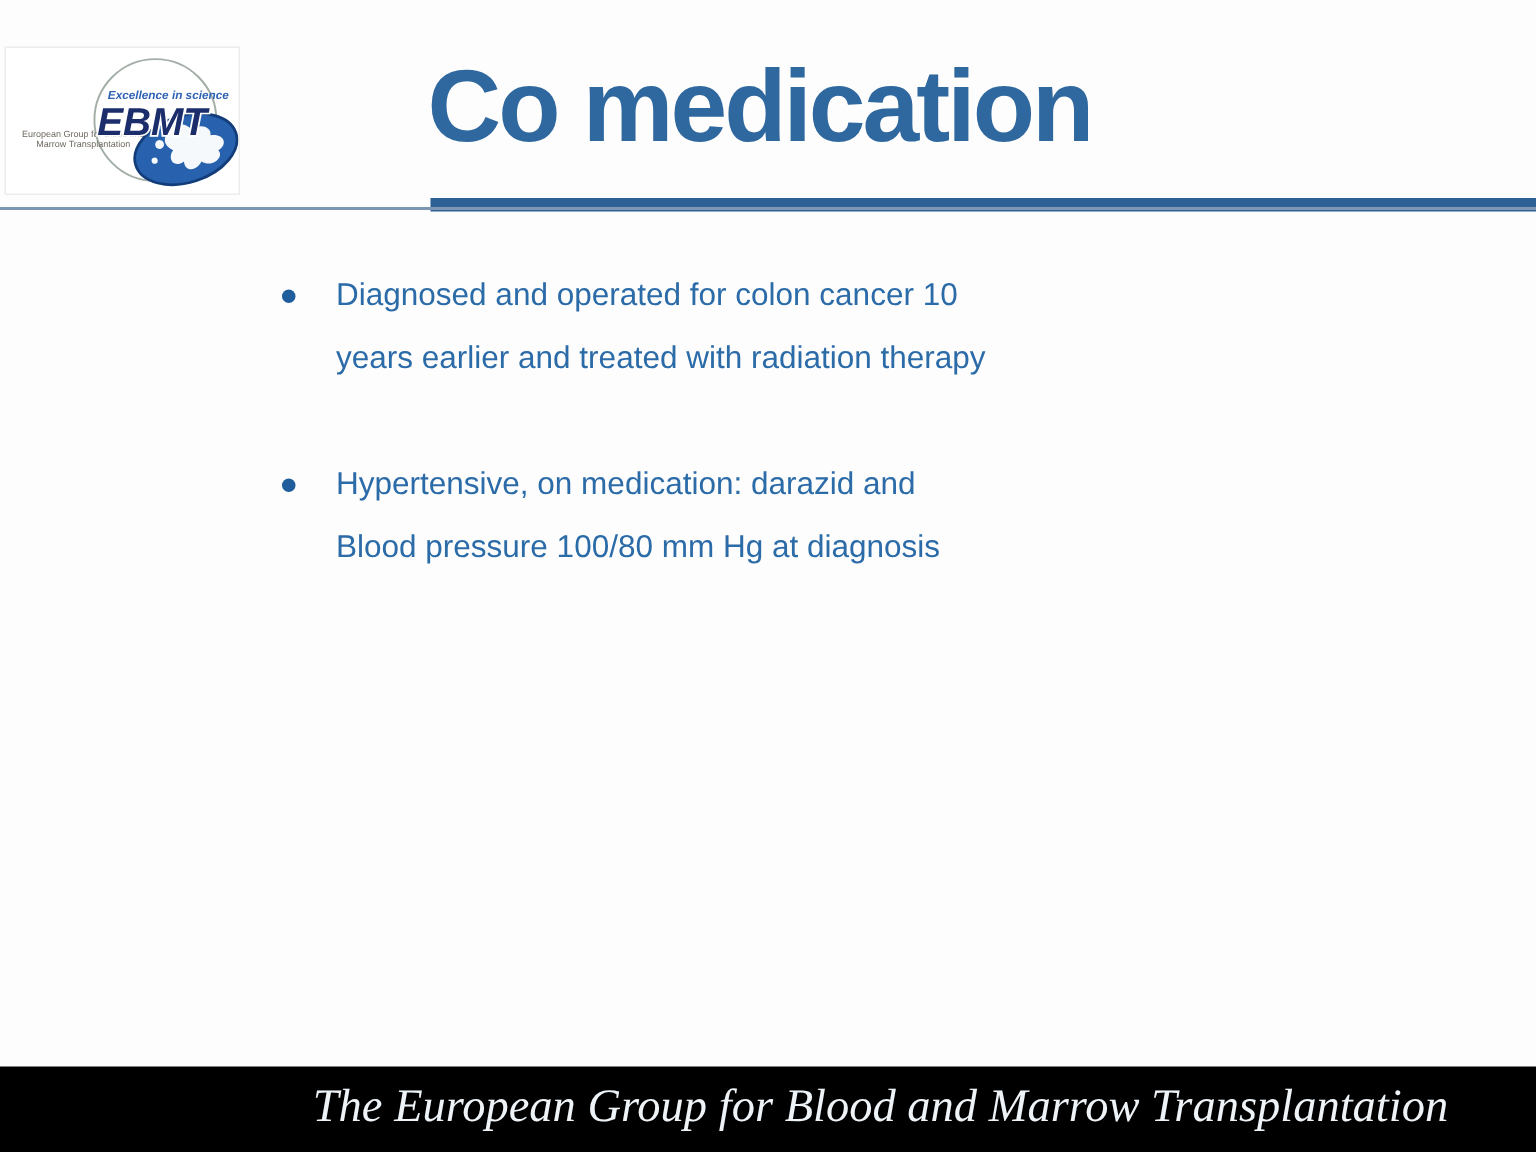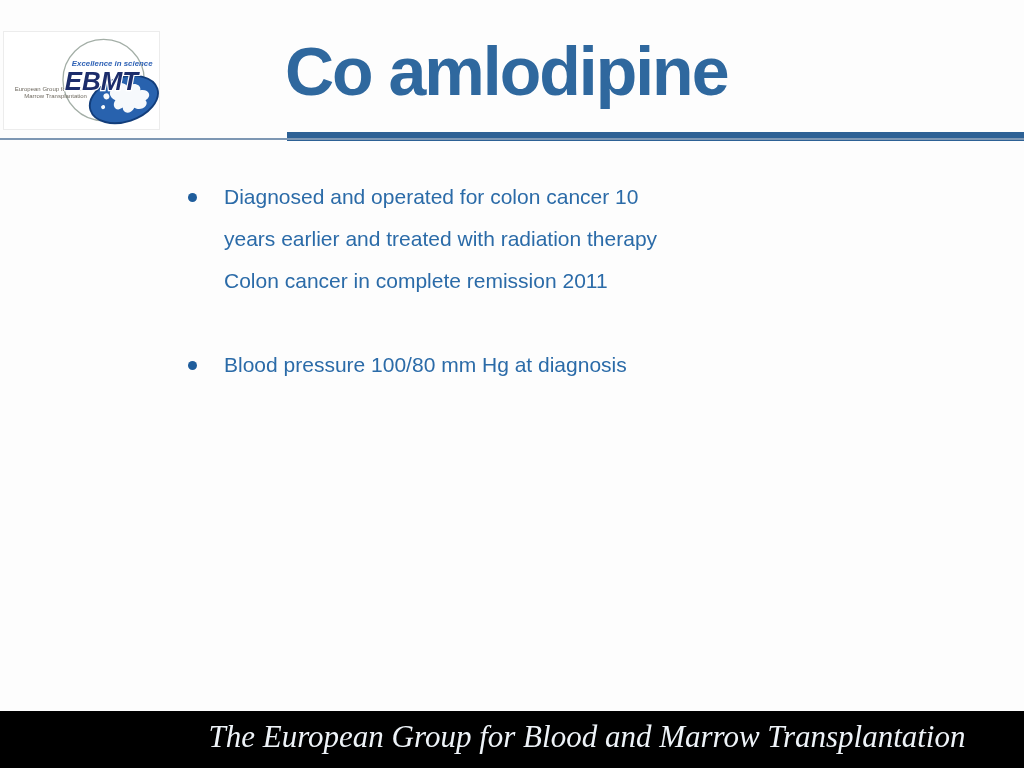--- a/index.html
+++ b/index.html
@@ -130,39 +130,39 @@
                  C -13 11 -15 2 -9 -2 C -15 -8 -13 -13 -8 -16 Z"></path>
         <circle cx="-17" cy="-9" r="3.2" fill="#f6f9fc"></circle>
         <circle cx="-24" cy="1" r="2.2" fill="#f6f9fc"></circle>
         <circle cx="13" cy="-16" r="2.4" fill="#f6f9fc"></circle>
       </g>
 
       <text class="logo-acronym" x="55" y="60">EBMT</text>
     </svg>
   </div>
 
-  <h1 class="slide-title">Co amlodipine</h1>
+  <h1 class="slide-title">Co medication</h1>
 
   <div class="rule-thick"></div>
   <div class="rule-thin"></div>
 
   <main class="content">
 
     <div class="bullet-item">
       <span class="bullet-dot"></span>
       <div class="bullet-lines">
         <div class="line">Diagnosed and operated for colon cancer 10</div>
         <div class="line">years earlier and treated with radiation therapy</div>
-        <div class="line">Colon cancer in complete remission 2011</div>
       </div>
     </div>
 
     <div class="bullet-item second">
       <span class="bullet-dot"></span>
       <div class="bullet-lines">
+        <div class="line">Hypertensive, on medication: darazid and</div>
         <div class="line">Blood pressure 100/80 mm Hg at diagnosis</div>
       </div>
     </div>
 
   </main>
 
   <footer class="footer-bar">
     <div class="footer-text">The European Group for Blood and Marrow Transplantation</div>
   </footer>
 

